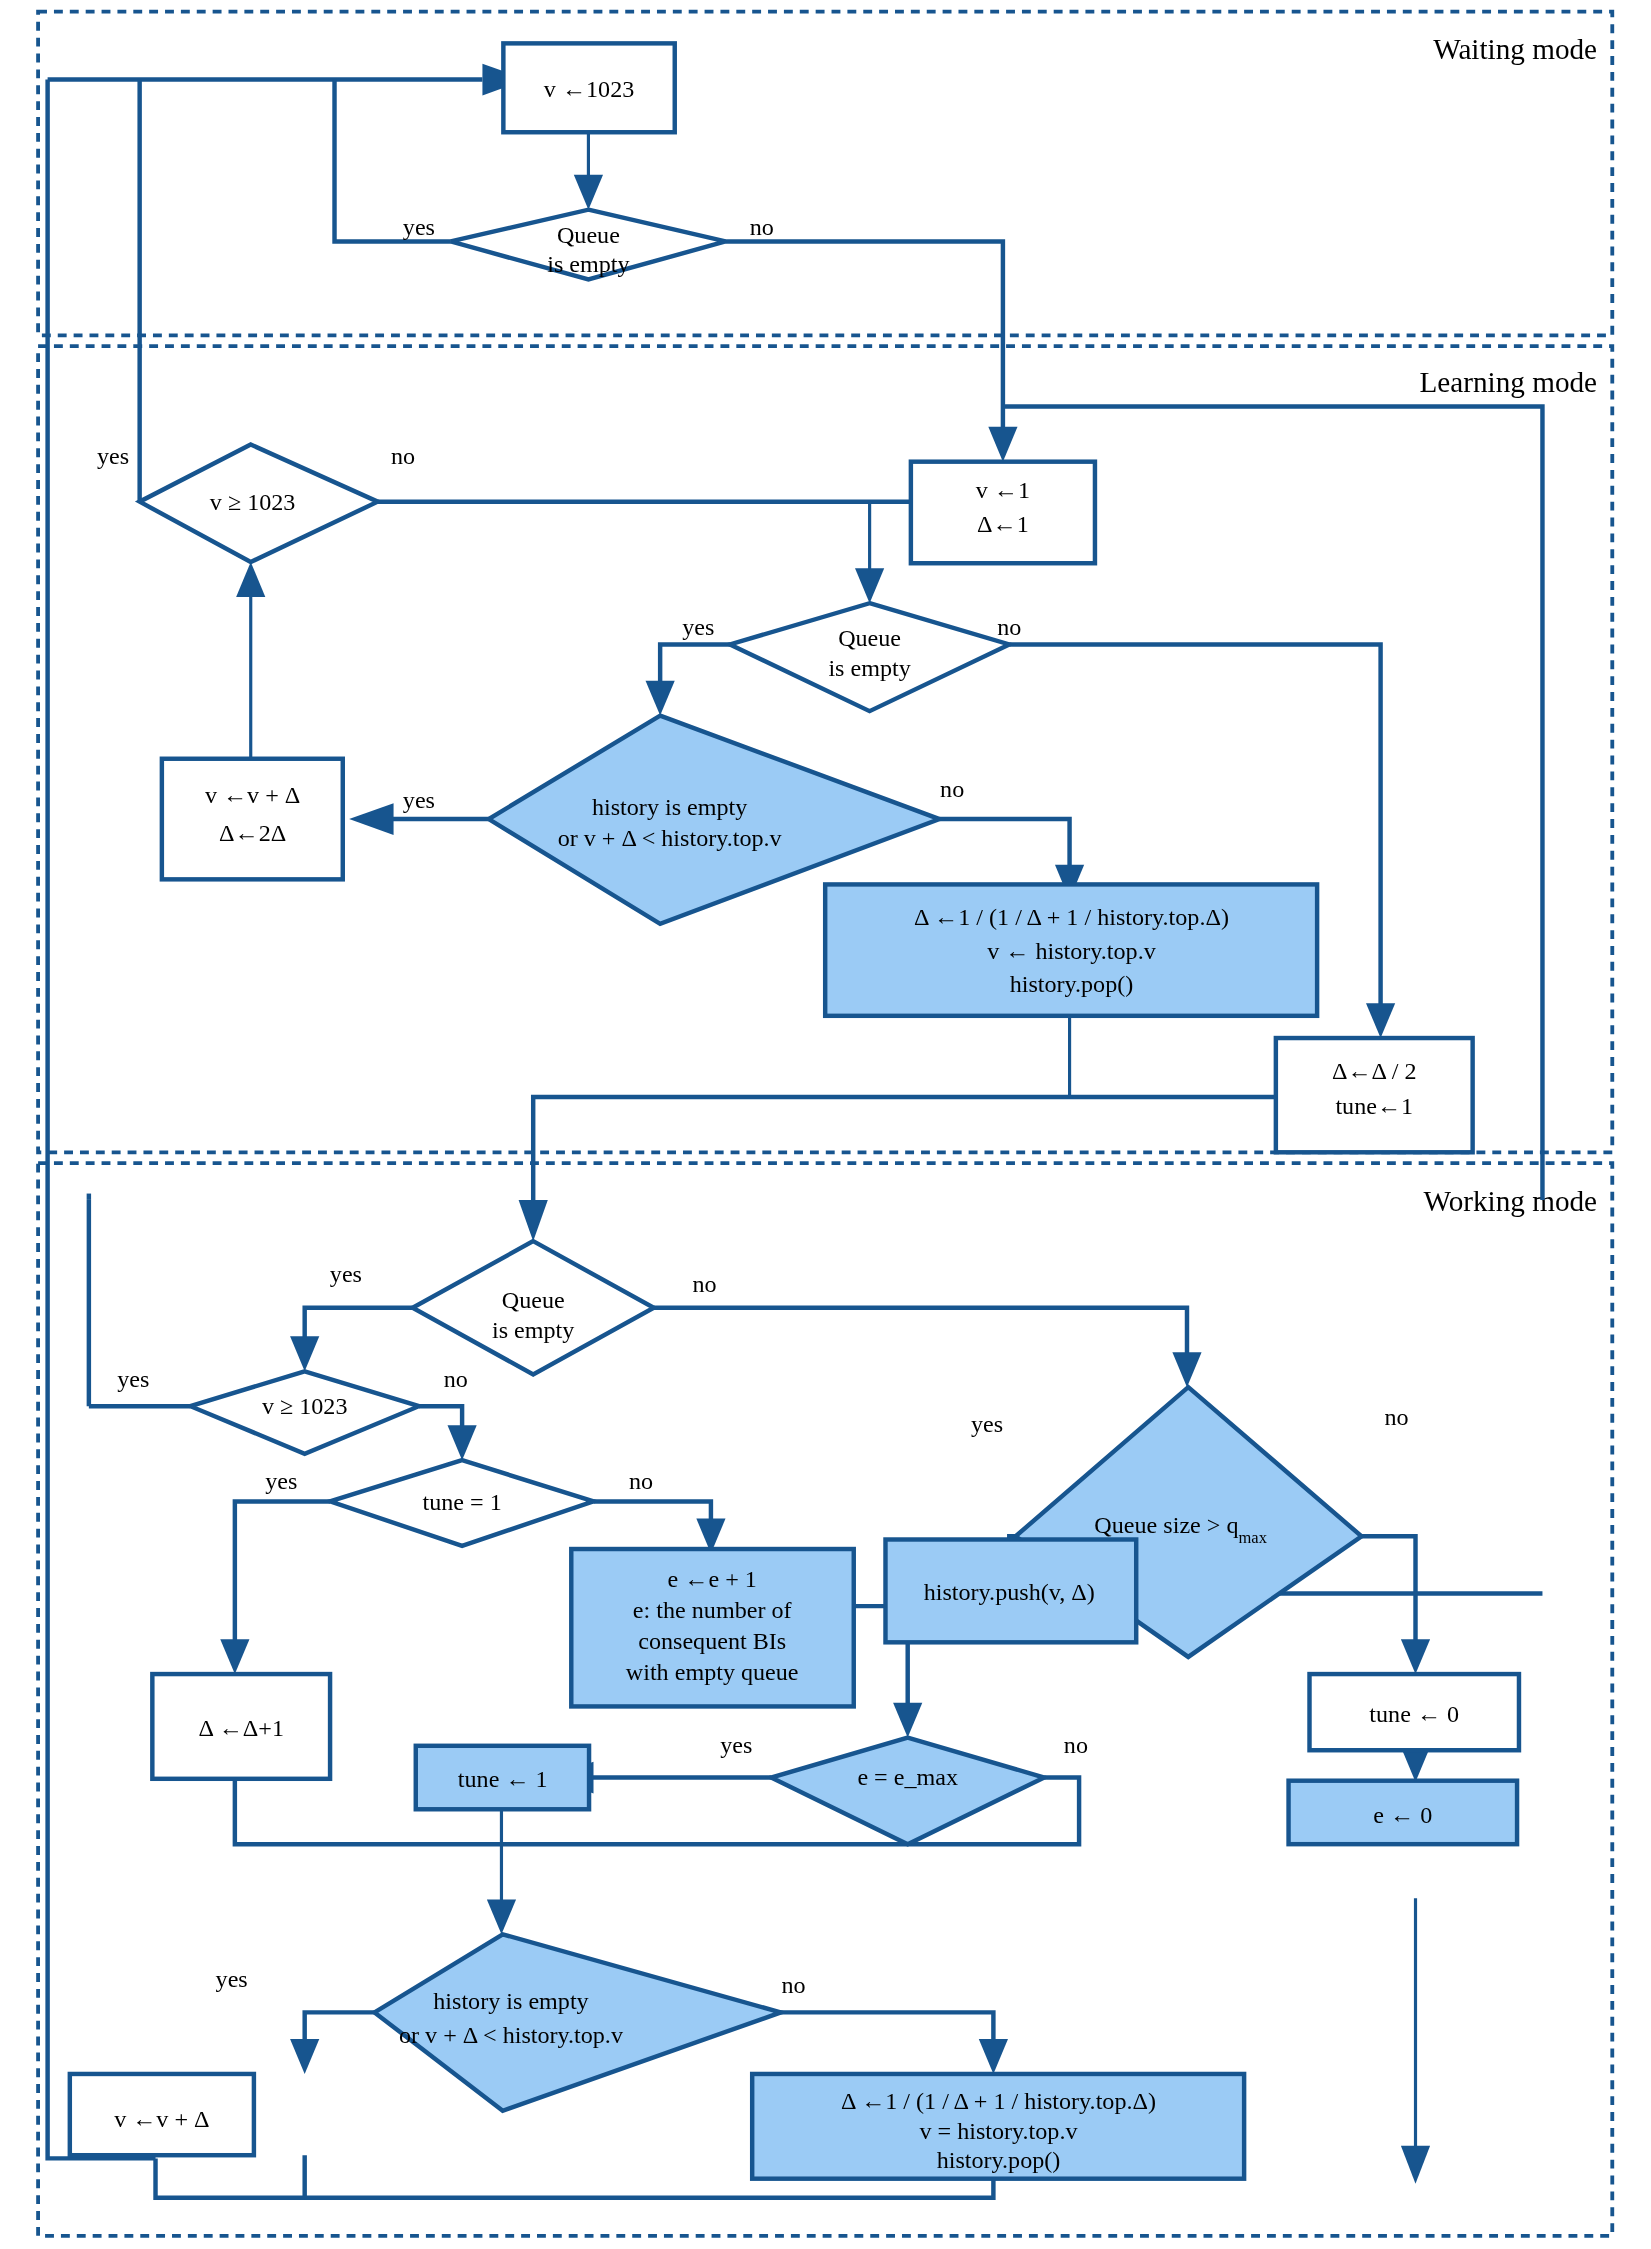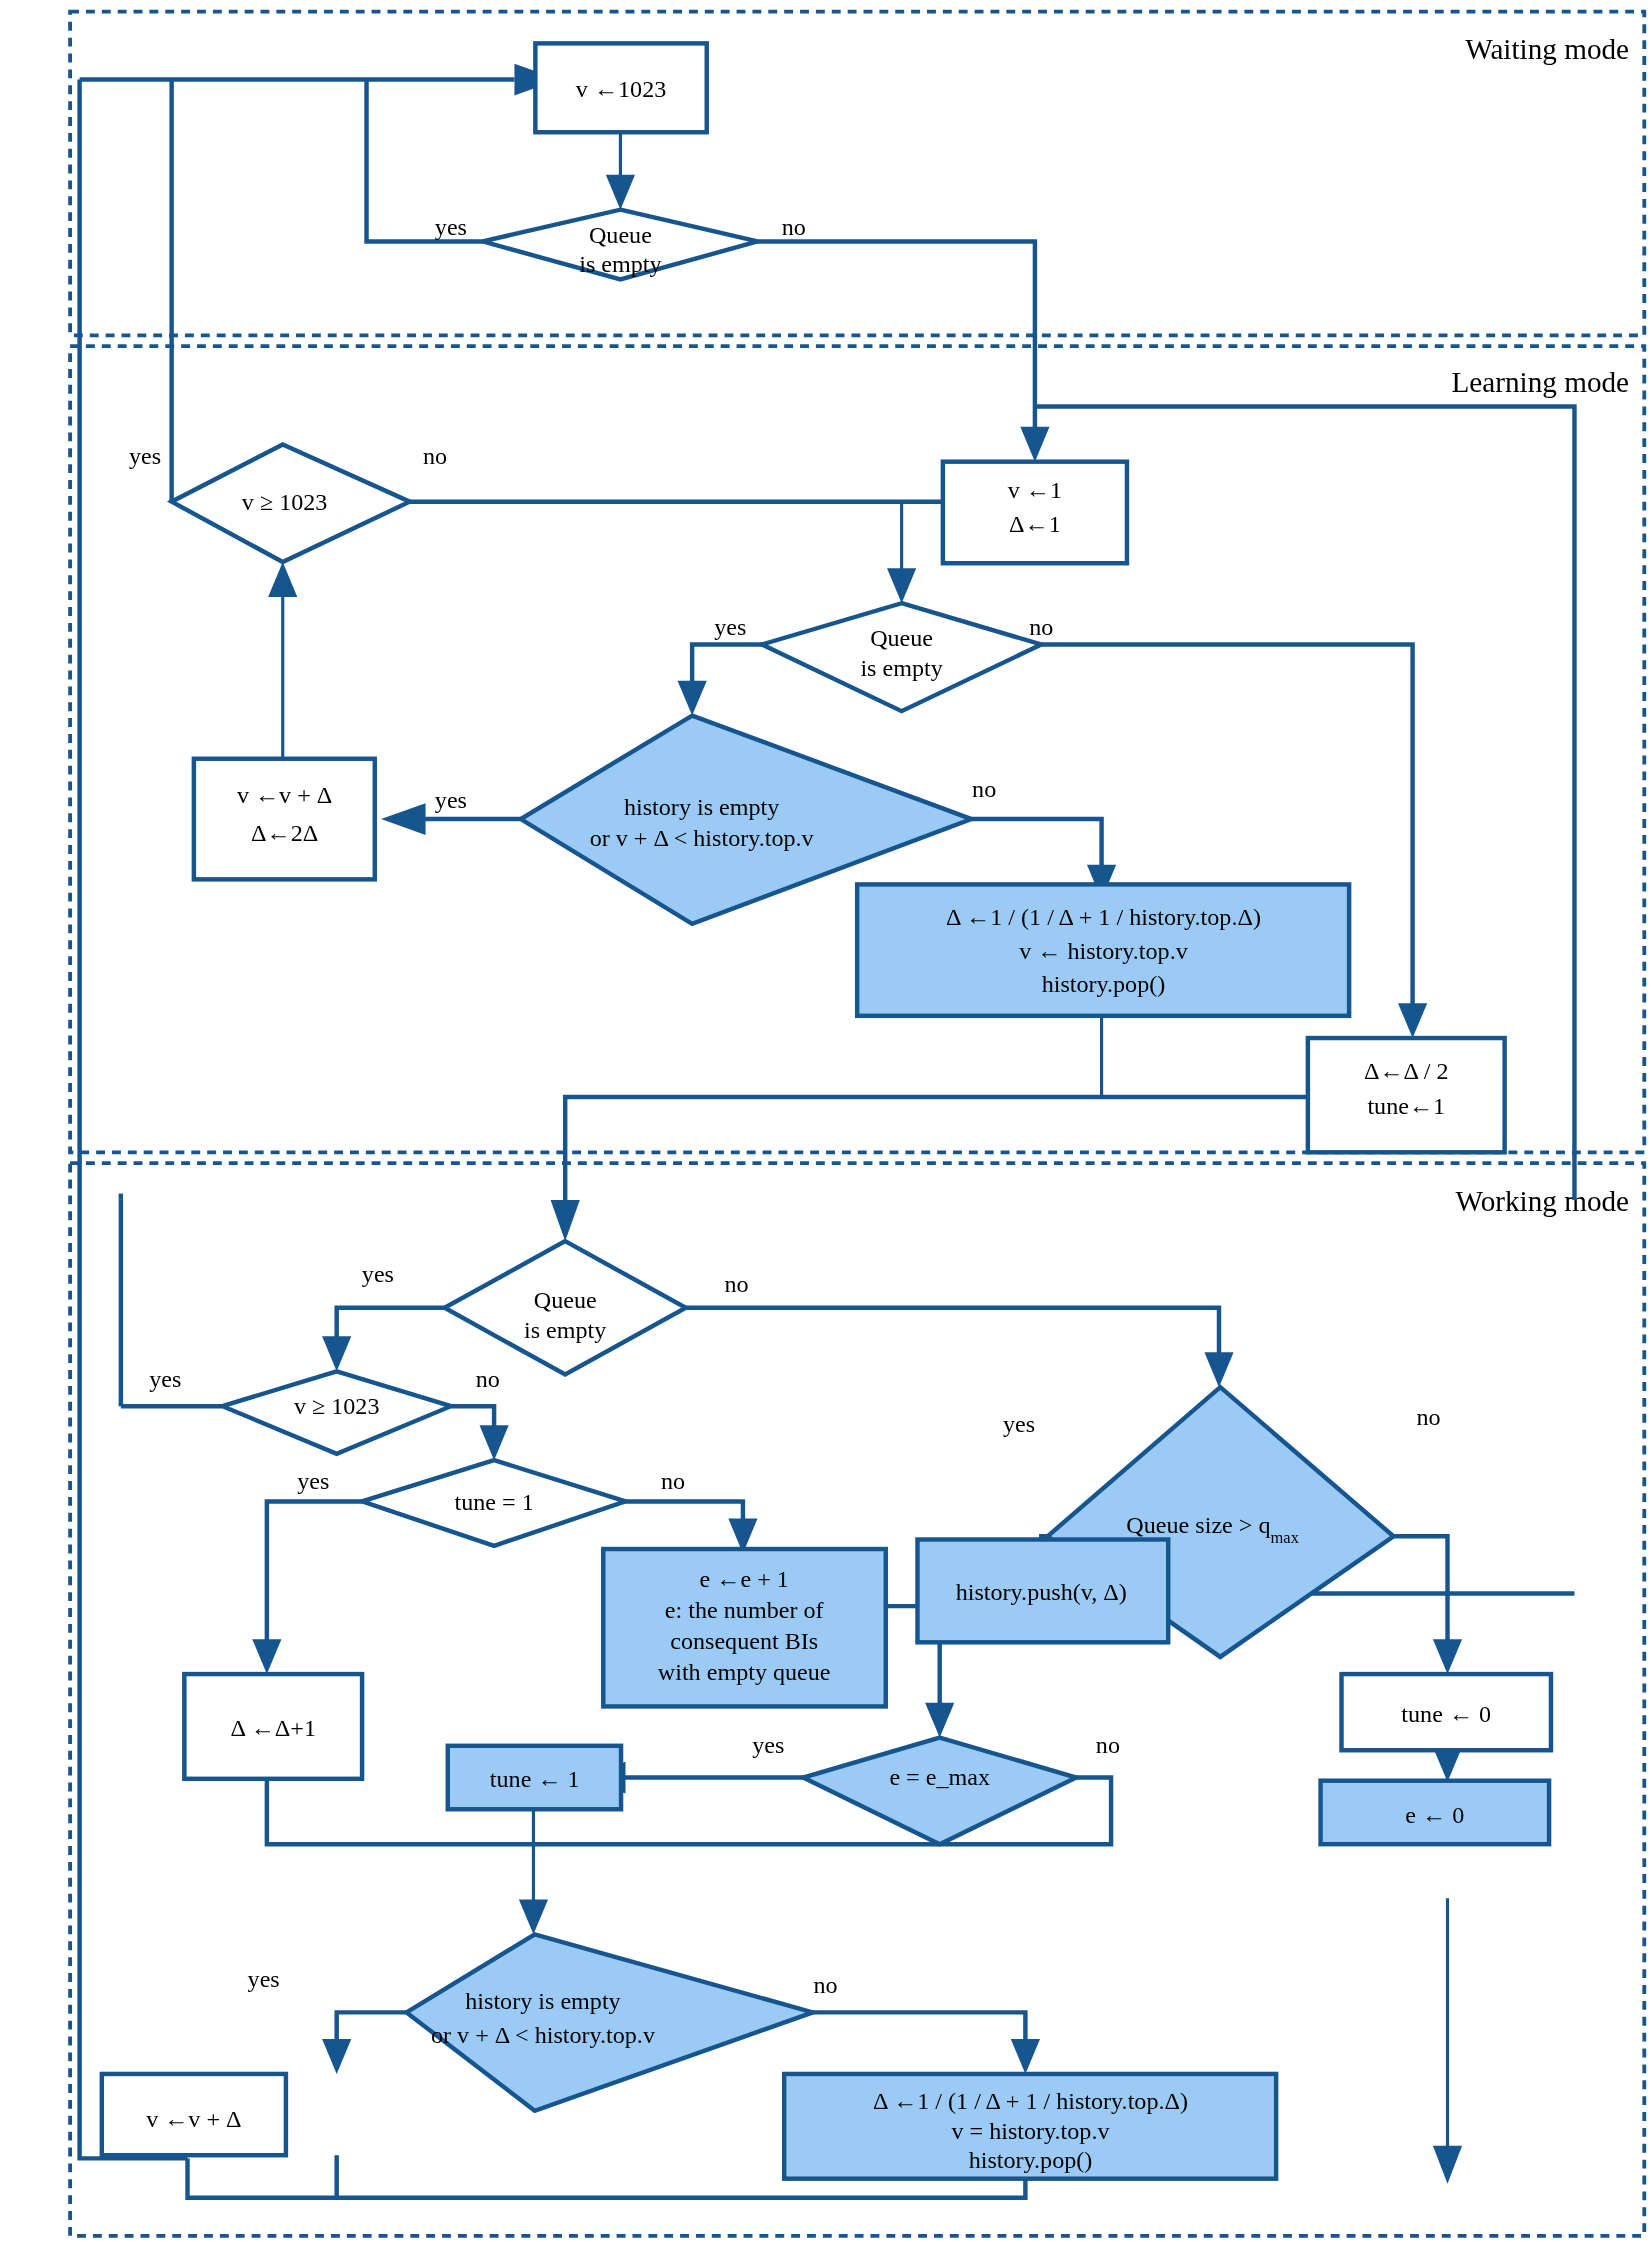--- a/index.html
+++ b/index.html
@@ -6,21 +6,20 @@
     margin: 0;
     padding: 0;
     background: #ffffff;
   }
   #diagram-root {
     position: relative;
     width: 1440px;
     height: 2250px;
     background: #ffffff;
     font-family: "Liberation Serif", "DejaVu Serif", serif;
-    margin-left: 32px;
   }
   svg#flow {
     display: block;
     width: 1651px;
     height: 2250px;
   }
   .node-box {
     fill: #ffffff;
     stroke: #17558f;
     stroke-width: 7;

